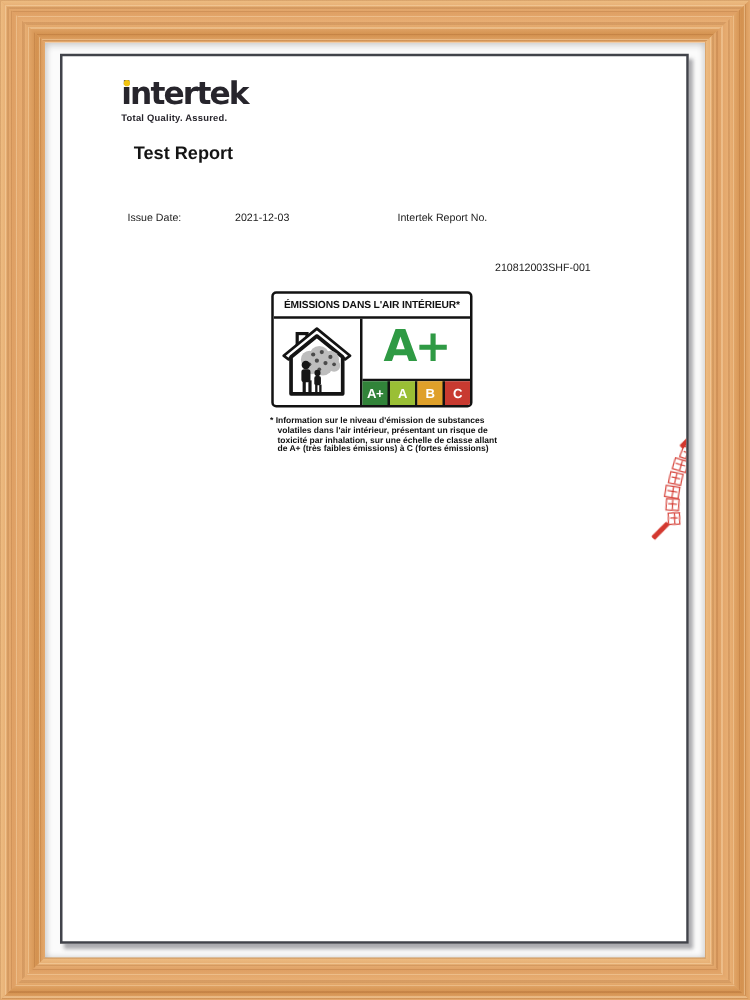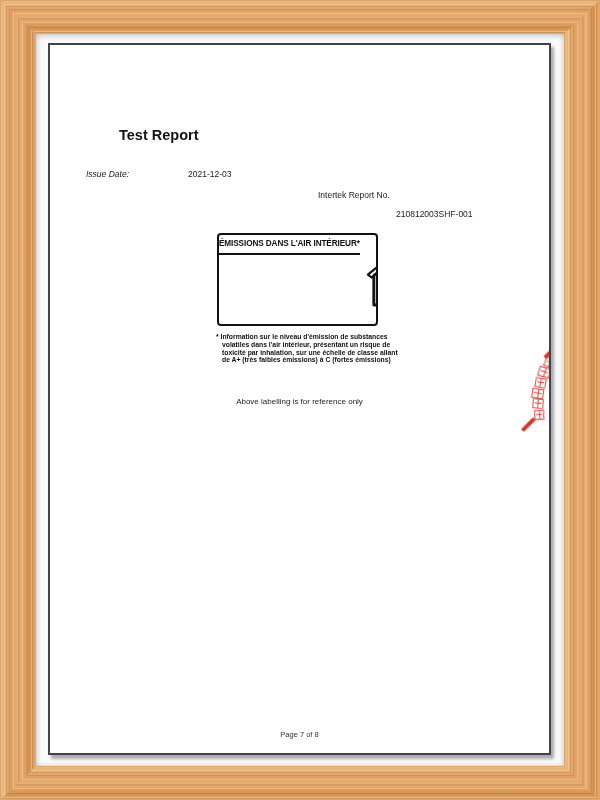--- a/index.html
+++ b/index.html
@@ -40,30 +40,30 @@
   .paper-inner{position:relative;width:100%;height:100%;overflow:hidden;}
   
   .logo{position:absolute;left:47px;top:17px;}
   .logo-text{
     font-family:"DejaVu Sans",sans-serif;font-weight:bold;font-size:25px;
     letter-spacing:-1.5px;color:#27252c;line-height:1;
   }
   .logo-dot{position:absolute;left:2px;top:2px;width:5px;height:5px;border-radius:50%;background:#f2c40f;}
   .tagline{margin-top:3px;font-size:7.5px;font-weight:bold;color:#27252c;letter-spacing:.2px;}
   
-  .title{position:absolute;left:53px;top:66px;margin:16px;font-size:14.5px;font-weight:bold;color:#141414;}
+  .title{position:absolute;left:53px;top:66px;margin:4px;font-size:14.5px;font-weight:bold;color:#141414;}
   .meta{position:absolute;left:0;top:124px;width:100%;font-size:8.5px;color:#222;}
   .meta span{position:absolute;white-space:nowrap;}
-  .m-idl{left:36px;font-style:italic;} .m-idv{left:138px;} .m-rnl{left:268px;margin-top:21px;} .m-rnv{left:346px;margin-top:40px;}
+  .m-idl{left:52px;} .m-idv{left:138px;} .m-rnl{left:268px;} .m-rnv{left:346px;margin-top:40px;}
   .appendix{position:absolute;left:52px;top:150px;font-size:8.5px;font-weight:bold;color:#141414;}
   
   .voc-label{
     position:absolute;left:167px;top:188px;width:161px;height:93px;box-sizing:border-box;
     border:2px solid #121212;border-radius:4px;background:#fff;overflow:hidden;
-    display:flex;flex-direction:row;
+    display:flex;flex-direction:column;
   }
   .voc-header{
     height:18px;line-height:18px;border-bottom:2px solid #121212;
     font-size:8.2px;font-weight:bold;color:#111;text-align:center;white-space:nowrap;letter-spacing:-.1px;
   }
   .voc-body{flex:1;display:flex;min-height:0;}
   .picto-cell{width:69px;border-right:2px solid #121212;display:flex;align-items:center;justify-content:center;}
   .picto{width:61px;height:61px;}
   .rating-col{flex:1;display:flex;flex-direction:column;min-width:0;}
   .rating-big{
@@ -112,20 +112,25 @@
 <div>
   <div class="frame-bar frame-top grain-h"></div>
   <div class="frame-bar frame-bottom grain-h"></div>
   <div class="frame-bar frame-left grain-v"></div>
   <div class="frame-bar frame-right grain-v"></div>
 
   <div class="mat">
     <div class="paper">
       <div class="paper-inner">
 
+        <div class="logo">
+          <div class="logo-text">intertek</div>
+          <div class="logo-dot"></div>
+          <div class="tagline">Total Quality. Assured.</div>
+        </div>
 
         <h1 class="title">Test Report</h1>
 
         <div class="meta">
           <span class="m-idl">Issue Date:</span>
           <span class="m-idv">2021-12-03</span>
           <span class="m-rnl">Intertek Report No.</span>
           <span class="m-rnv">210812003SHF-001</span>
         </div>
 
@@ -174,33 +179,31 @@
                 <div class="scale-cell" style="background-color: rgb(49, 131, 57);">A+</div>
                 <div class="scale-cell" style="background-color: rgb(154, 191, 53);">A</div>
                 <div class="scale-cell" style="background-color: rgb(223, 160, 42);">B</div>
                 <div class="scale-cell" style="background-color: rgb(200, 58, 48);">C</div>
               </div>
             </div>
           </div>
         </div>
 
         <div class="footnote">* Information sur le niveau d'émission de substances volatiles dans l'air intérieur, présentant un risque de toxicité par inhalation, sur une échelle de classe allant de A+ (très faibles émissions) à C (fortes émissions)</div>
-        <div class="refnote">Above labelling is for reference only</div>
 
         <div class="stamp">
           <div class="stamp-slash slash-top"></div>
           <div class="stamp-glyphs">
               <div class="stamp-glyph"></div>
               <div class="stamp-glyph"></div>
               <div class="stamp-glyph"></div>
               <div class="stamp-glyph"></div>
               <div class="stamp-glyph"></div>
               <div class="stamp-glyph"></div>
             </div>
           <div class="stamp-slash slash-bottom"></div>
         </div>
 
-        <div class="pagefooter">Page 7 of 8</div>
 
       </div>
     </div>
   </div>
 </div>
 
 </body></html>

